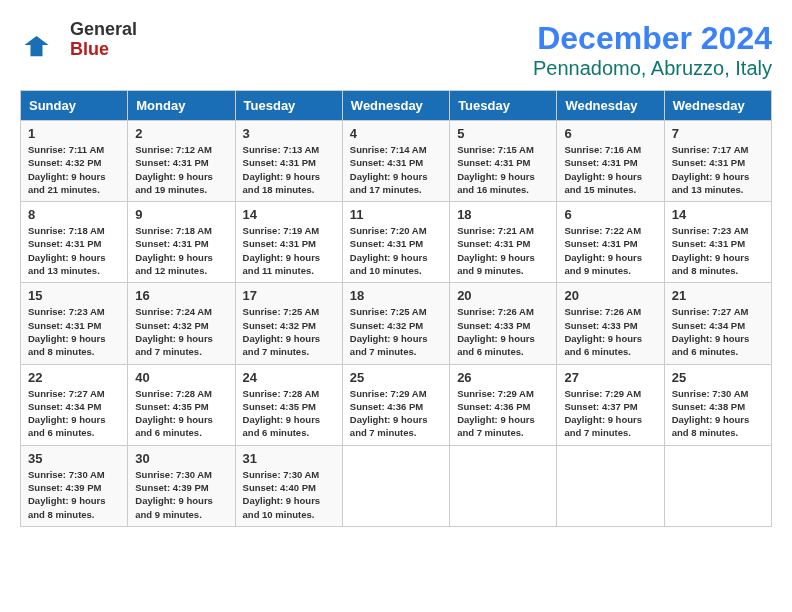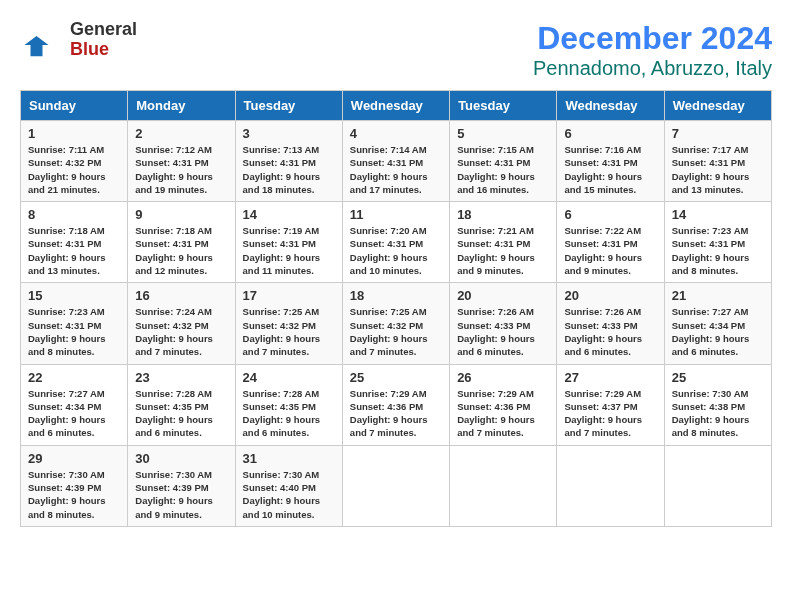--- a/index.html
+++ b/index.html
@@ -214,21 +214,21 @@
         <span class="day-num">21</span>
         <span class="day-info">Sunrise: 7:27 AM<br>Sunset: 4:34 PM<br>Daylight: 9 hours and 6 minutes.</span>
       </td>
       </tr>
       <tr>
         <td>
         <span class="day-num">22</span>
         <span class="day-info">Sunrise: 7:27 AM<br>Sunset: 4:34 PM<br>Daylight: 9 hours and 6 minutes.</span>
       </td>
         <td>
-        <span class="day-num">23</span>
+        <span class="day-num">40</span>
         <span class="day-info">Sunrise: 7:28 AM<br>Sunset: 4:35 PM<br>Daylight: 9 hours and 6 minutes.</span>
       </td>
         <td>
         <span class="day-num">24</span>
         <span class="day-info">Sunrise: 7:28 AM<br>Sunset: 4:35 PM<br>Daylight: 9 hours and 6 minutes.</span>
       </td>
         <td>
         <span class="day-num">25</span>
         <span class="day-info">Sunrise: 7:29 AM<br>Sunset: 4:36 PM<br>Daylight: 9 hours and 7 minutes.</span>
       </td>
@@ -240,21 +240,21 @@
         <span class="day-num">27</span>
         <span class="day-info">Sunrise: 7:29 AM<br>Sunset: 4:37 PM<br>Daylight: 9 hours and 7 minutes.</span>
       </td>
         <td>
         <span class="day-num">25</span>
         <span class="day-info">Sunrise: 7:30 AM<br>Sunset: 4:38 PM<br>Daylight: 9 hours and 8 minutes.</span>
       </td>
       </tr>
       <tr>
         <td>
-        <span class="day-num">29</span>
+        <span class="day-num">35</span>
         <span class="day-info">Sunrise: 7:30 AM<br>Sunset: 4:39 PM<br>Daylight: 9 hours and 8 minutes.</span>
       </td>
         <td>
         <span class="day-num">30</span>
         <span class="day-info">Sunrise: 7:30 AM<br>Sunset: 4:39 PM<br>Daylight: 9 hours and 9 minutes.</span>
       </td>
         <td>
         <span class="day-num">31</span>
         <span class="day-info">Sunrise: 7:30 AM<br>Sunset: 4:40 PM<br>Daylight: 9 hours and 10 minutes.</span>
       </td>

